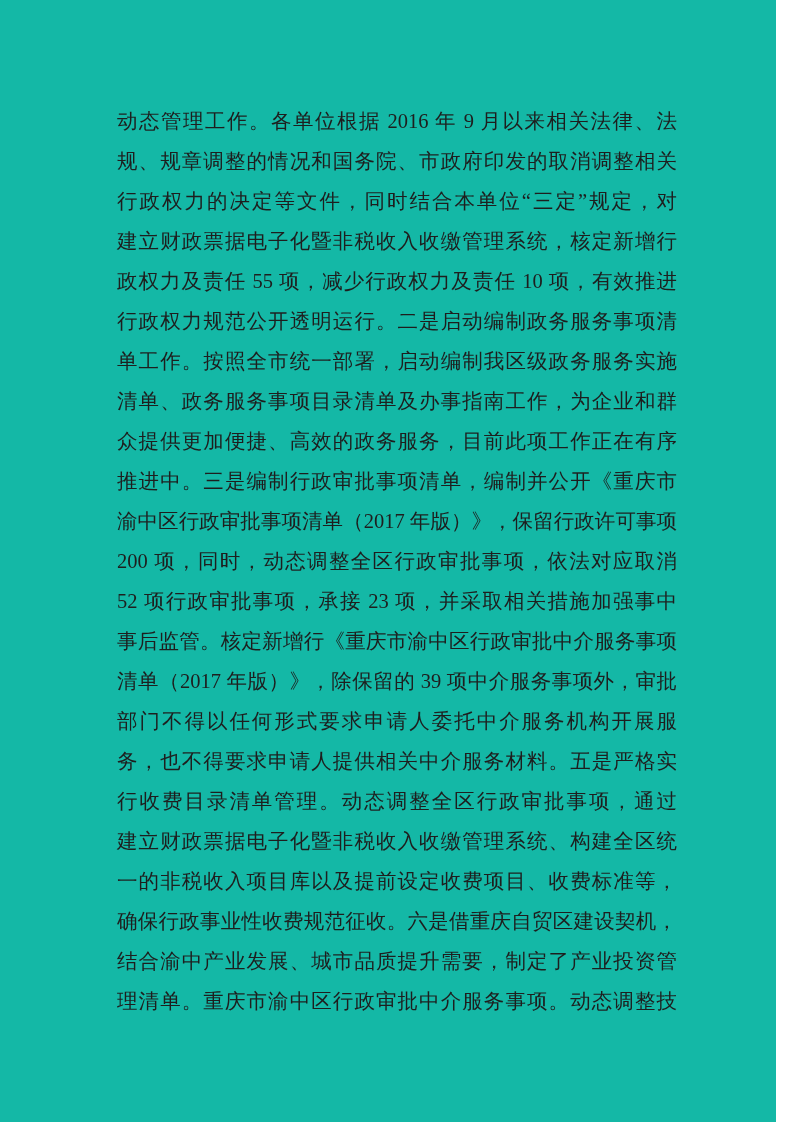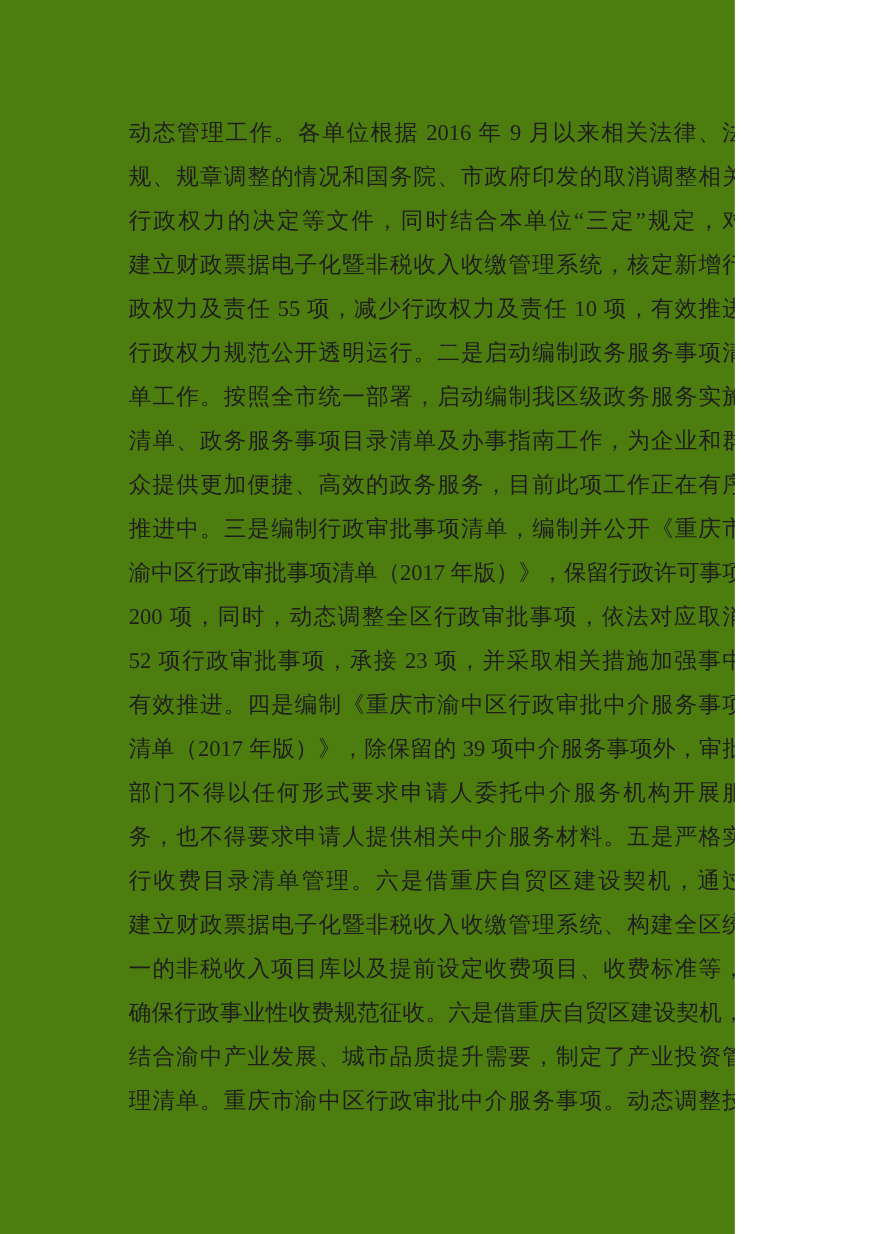--- a/index.html
+++ b/index.html
@@ -2,23 +2,23 @@
 <html lang="zh"><head>
 <meta charset="utf-8">
 <style>
   html, body {
     margin: 0;
     padding: 0;
     background: #ffffff;
   }
   .page {
     position: relative;
-    width: 668px;
+    width: 776px;
     height: 1122px;
-    background: #4d7c0f;
+    background: #14b8a6;
     overflow: hidden;
     font-family: "Liberation Serif", "DejaVu Serif", serif;
   }
   .text-block {
     position: absolute;
     left: 117px;
     top: 101px;
     width: 560px;
   }
   .line {
@@ -43,24 +43,24 @@
       <div class="line">建立财政票据电子化暨非税收入收缴管理系统，核定新增行</div>
       <div class="line">政权力及责任 55 项，减少行政权力及责任 10 项，有效推进</div>
       <div class="line">行政权力规范公开透明运行。二是启动编制政务服务事项清</div>
       <div class="line">单工作。按照全市统一部署，启动编制我区级政务服务实施</div>
       <div class="line">清单、政务服务事项目录清单及办事指南工作，为企业和群</div>
       <div class="line">众提供更加便捷、高效的政务服务，目前此项工作正在有序</div>
       <div class="line">推进中。三是编制行政审批事项清单，编制并公开《重庆市</div>
       <div class="line">渝中区行政审批事项清单（2017 年版）》，保留行政许可事项</div>
       <div class="line">200 项，同时，动态调整全区行政审批事项，依法对应取消</div>
       <div class="line">52 项行政审批事项，承接 23 项，并采取相关措施加强事中</div>
-      <div class="line">有效推进。四是编制《重庆市渝中区行政审批中介服务事项</div>
+      <div class="line">事后监管。核定新增行《重庆市渝中区行政审批中介服务事项</div>
       <div class="line">清单（2017 年版）》，除保留的 39 项中介服务事项外，审批</div>
       <div class="line">部门不得以任何形式要求申请人委托中介服务机构开展服</div>
       <div class="line">务，也不得要求申请人提供相关中介服务材料。五是严格实</div>
-      <div class="line">行收费目录清单管理。六是借重庆自贸区建设契机，通过</div>
+      <div class="line">行收费目录清单管理。动态调整全区行政审批事项，通过</div>
       <div class="line">建立财政票据电子化暨非税收入收缴管理系统、构建全区统</div>
       <div class="line">一的非税收入项目库以及提前设定收费项目、收费标准等，</div>
       <div class="line">确保行政事业性收费规范征收。六是借重庆自贸区建设契机，</div>
       <div class="line">结合渝中产业发展、城市品质提升需要，制定了产业投资管</div>
       <div class="line">理清单。重庆市渝中区行政审批中介服务事项。动态调整技</div>
     </div>
 </div>
 
 </body></html>

